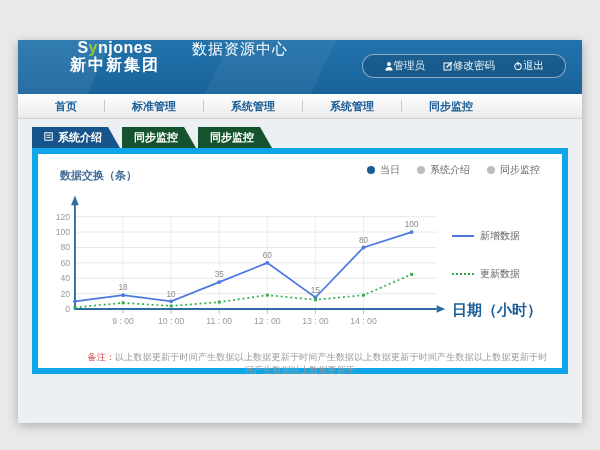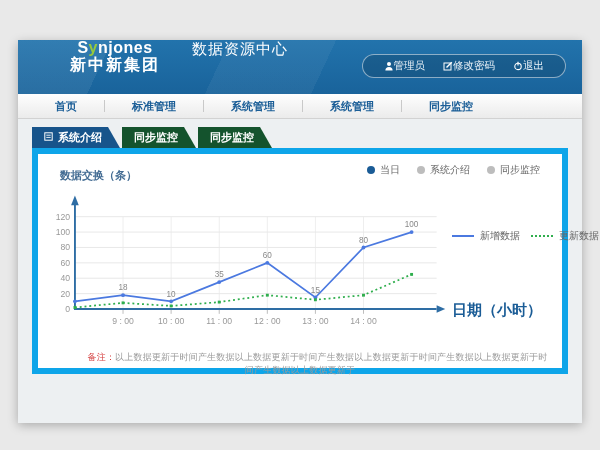--- a/index.html
+++ b/index.html
@@ -42,21 +42,21 @@
   .filters{position:absolute;top:9px;right:22px;display:flex;gap:17px;}
   .filter{display:flex;align-items:center;gap:5px;font-size:10px;color:#666;cursor:pointer;}
   .filter .dot{width:8px;height:8px;border-radius:50%;background:#bdbdbd;}
   .filter.selected .dot{background:#1a5c96;}
   
   .ylabel{margin:14px 0 0 12px;font-size:11px;font-weight:bold;color:#436c93;}
   .chart-row{display:flex;margin-top:2px;}
   .tick{font-size:9px;fill:#999;}
   .dlabel{font-size:8.5px;fill:#888;}
   .chart-side{position:relative;width:100px;flex:none;}
-  .legend{margin-top:44px;display:flex;flex-direction:row;gap:11px;}
+  .legend{margin-top:44px;display:flex;flex-direction:column;gap:24px;}
   .legend-item{display:flex;align-items:center;gap:6px;font-size:10px;color:#666;cursor:pointer;white-space:nowrap;}
   .legend-item .sample{width:22px;height:0;border-top:2px solid #888;}
   .xlabel{position:absolute;left:0;top:116px;font-size:15px;font-weight:bold;color:#1a5c96;white-space:nowrap;}
   .note{margin-top:18px;text-align:center;font-size:9px;color:#9a9a9a;letter-spacing:.2px;}
   .note .red{color:#d43c3c;margin-left:35px;}
 </style>
 </head>
 <body>
 
 <div class="window">

